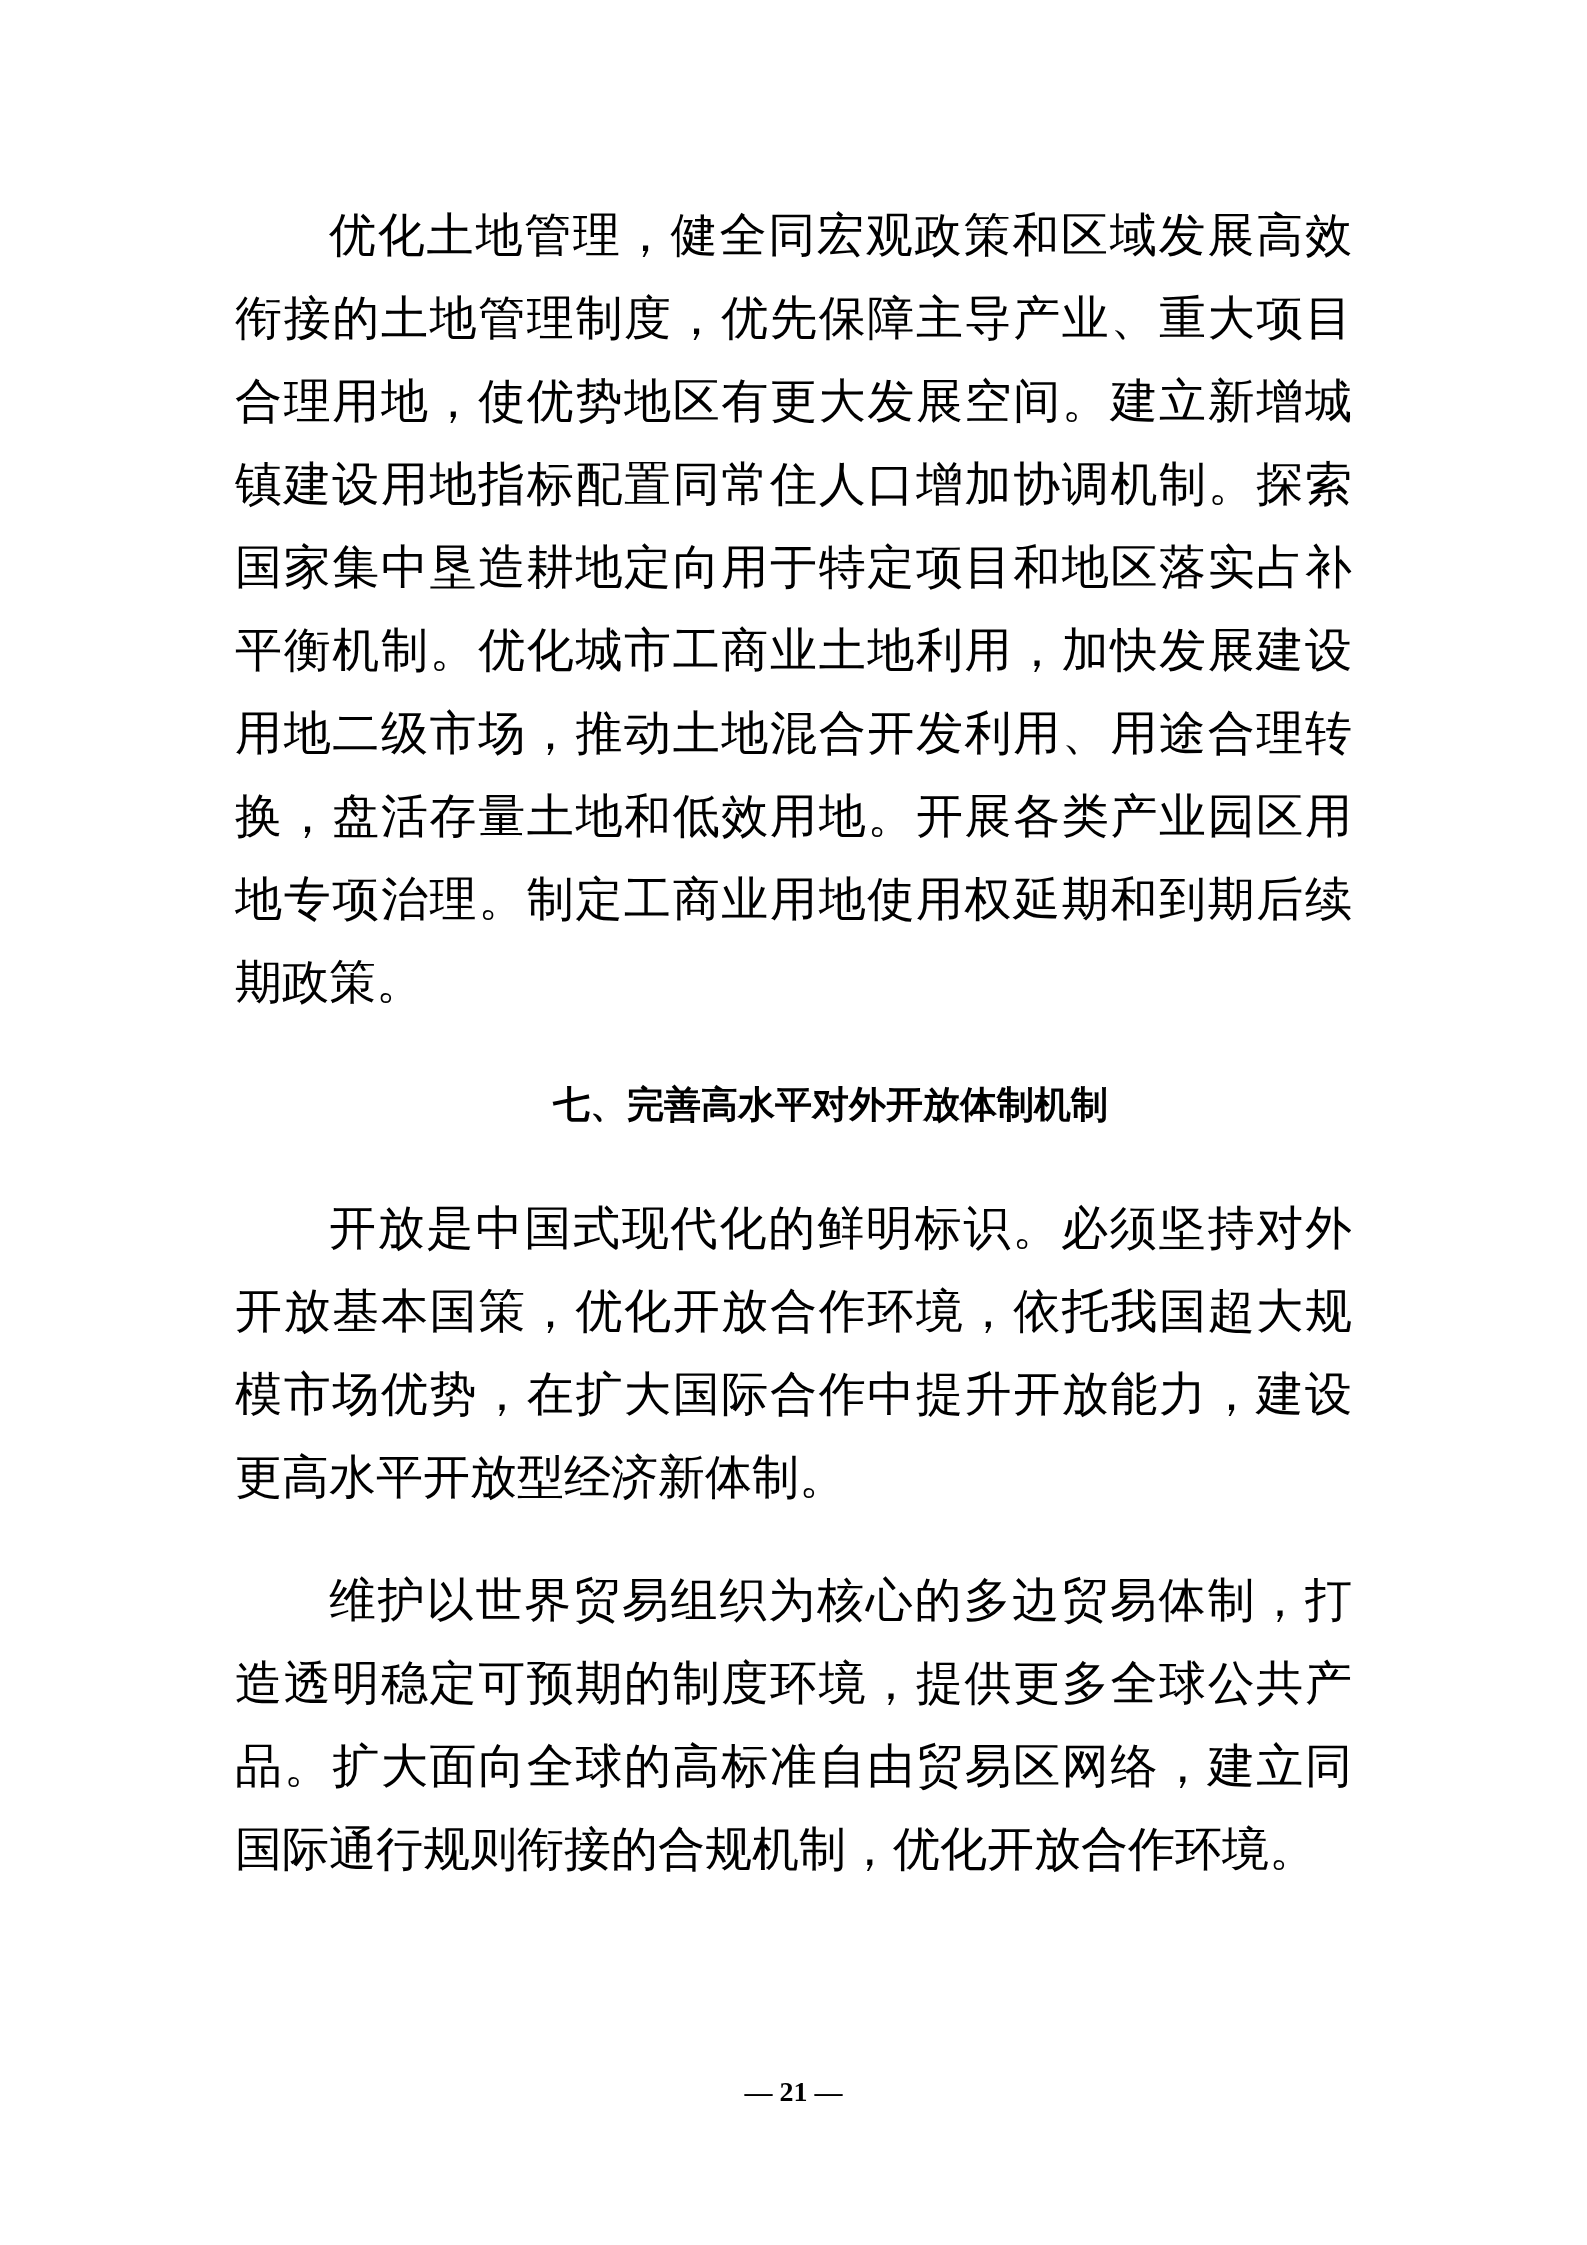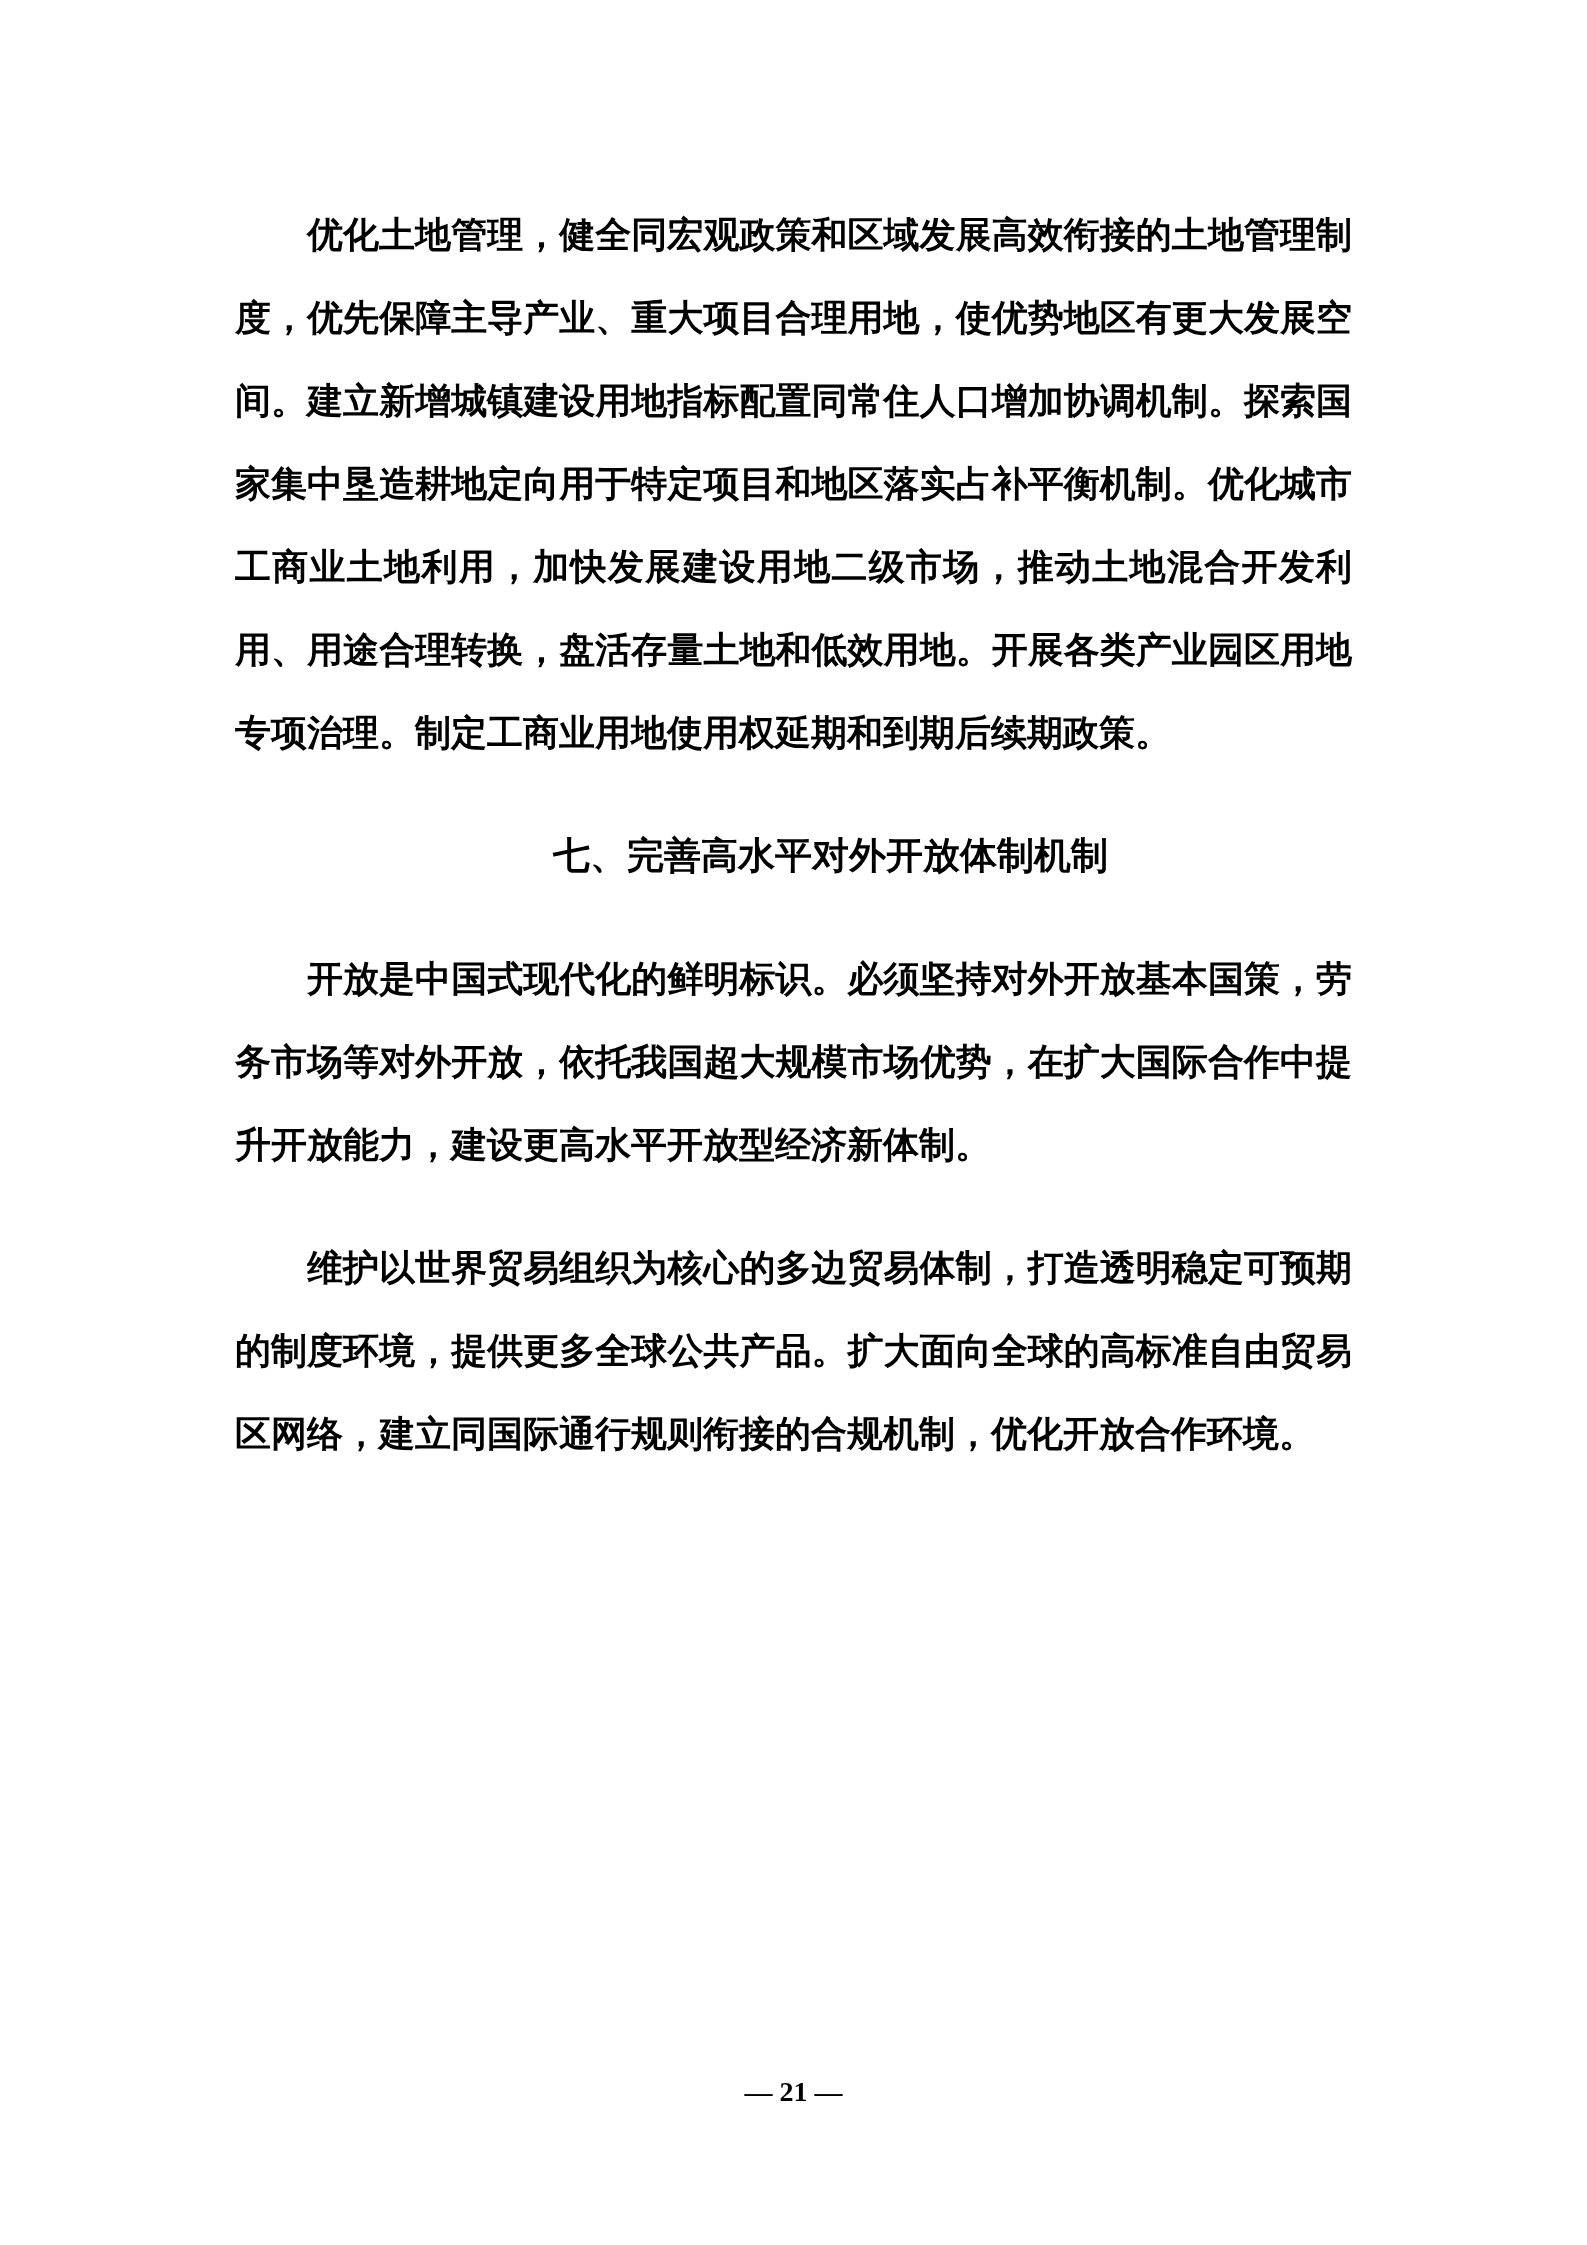--- a/index.html
+++ b/index.html
@@ -15,27 +15,26 @@
     color: #000000;
     font-family: "Liberation Sans", sans-serif;
     overflow: hidden;
     box-sizing: border-box;
   }
   .content {
     padding: 193px 235px 0 235px;
   }
   .body-para {
     margin: 0 0 40px 0;
-    font-size: 36px;
+    font-size: 47px;
     line-height: 83px;
     text-align: justify;
     text-indent: 2em;
     color: #000000;
     word-break: break-all;
-    font-weight: bold;
   }
   .section-heading {
     margin: 0 0 40px 0;
     font-size: 37px;
     line-height: 83px;
     font-weight: 700;
     text-indent: 2em;
     color: #000000;
     text-align: center;
   }
@@ -57,21 +56,21 @@
 </style>
 </head>
 <body>
 
 <main class="page">
   <section class="content">
     <p class="body-para">优化土地管理，健全同宏观政策和区域发展高效衔接的土地管理制度，优先保障主导产业、重大项目合理用地，使优势地区有更大发展空间。建立新增城镇建设用地指标配置同常住人口增加协调机制。探索国家集中垦造耕地定向用于特定项目和地区落实占补平衡机制。优化城市工商业土地利用，加快发展建设用地二级市场，推动土地混合开发利用、用途合理转换，盘活存量土地和低效用地。开展各类产业园区用地专项治理。制定工商业用地使用权延期和到期后续期政策。</p>
 
     <h2 class="section-heading">七、完善高水平对外开放体制机制</h2>
 
-    <p class="body-para">开放是中国式现代化的鲜明标识。必须坚持对外开放基本国策，劳务市场等对外开放，依托我国超大规模市场优势，在扩大国际合作中提升开放能力，建设更高水平开放型经济新体制。</p>
+    <p class="body-para">开放是中国式现代化的鲜明标识。必须坚持对外开放基本国策，优化开放合作环境，依托我国超大规模市场优势，在扩大国际合作中提升开放能力，建设更高水平开放型经济新体制。</p>
 
 
     <p class="body-para">维护以世界贸易组织为核心的多边贸易体制，打造透明稳定可预期的制度环境，提供更多全球公共产品。扩大面向全球的高标准自由贸易区网络，建立同国际通行规则衔接的合规机制，优化开放合作环境。</p>
   </section>
 
   <footer class="page-footer">
     <span class="page-number">— 21 —</span>
   </footer>
 </main>
 

